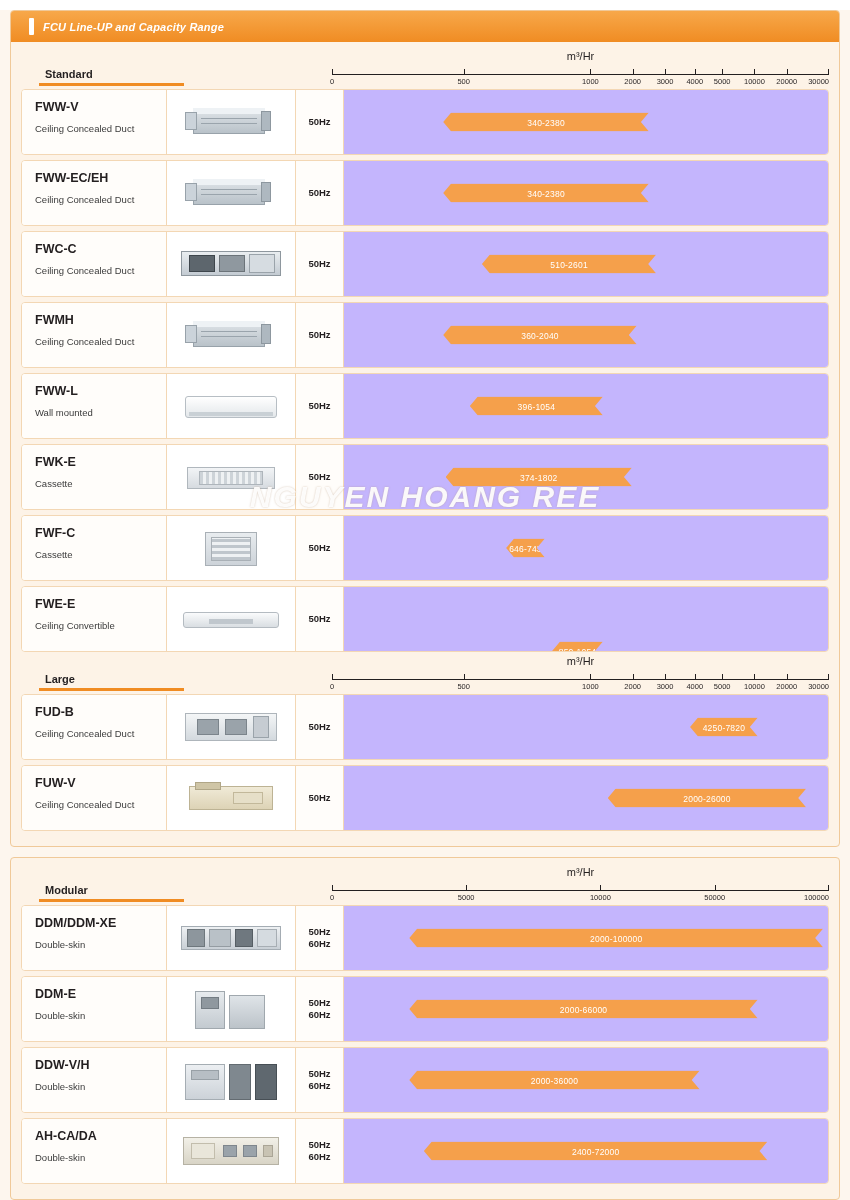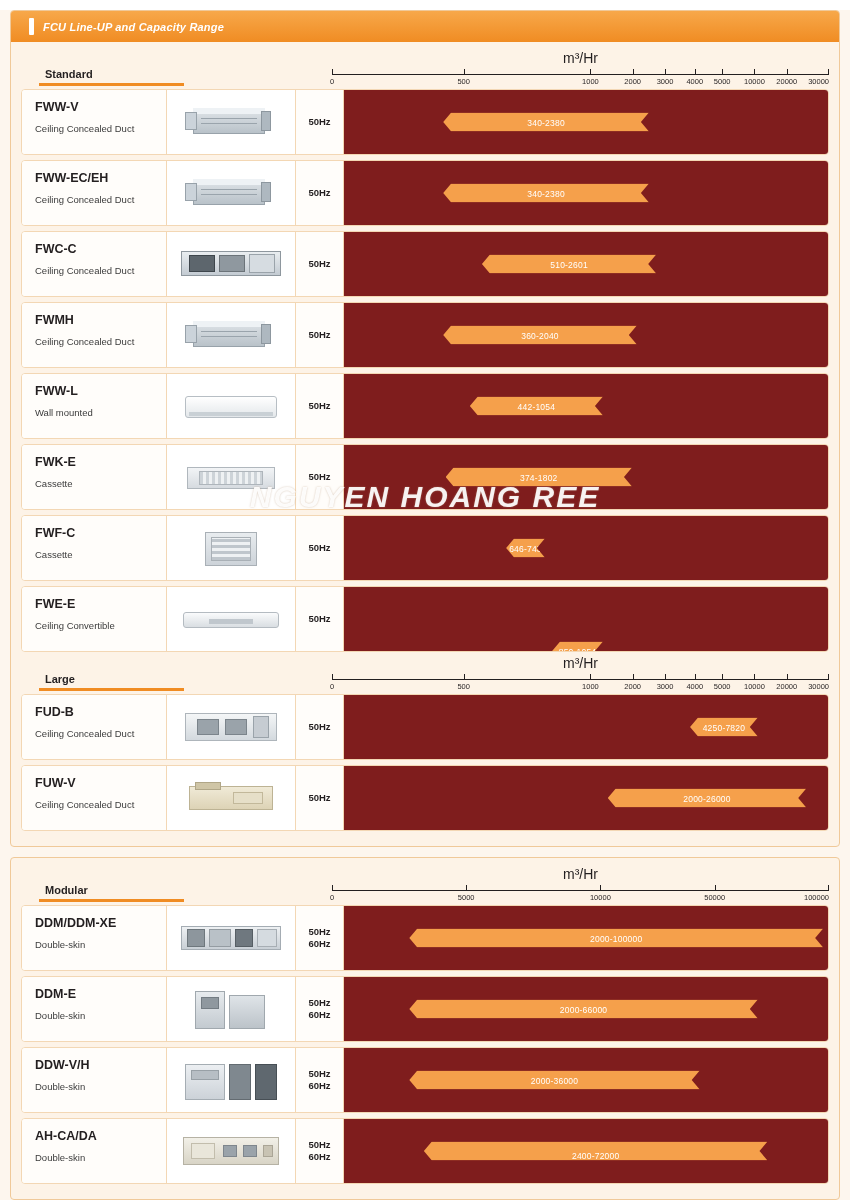--- a/index.html
+++ b/index.html
@@ -50,21 +50,21 @@
     font-size:11px;font-weight:bold;color:#231f20;
     padding:0 0 3px 18px;
   }
   .group-underline{
     height:3px;background:#f08c23;width:145px;margin-left:12px;
   }
   
   .axis-wrap{flex:1;position:relative;height:34px;}
   .axis-unit{
     position:absolute;top:-2px;left:50%;transform:translateX(-50%);
-    font-size:14px;color:#231f20;
+    font-size:11px;color:#231f20;
   }
   .axis-line{
     position:absolute;left:0;right:0;bottom:11px;height:1px;background:#231f20;
   }
   .tick{
     position:absolute;bottom:11px;width:1px;height:6px;background:#231f20;
   }
   .tick-lab{
     position:absolute;bottom:0px;font-size:7.5px;color:#231f20;transform:translateX(-50%);
     white-space:nowrap;
@@ -91,21 +91,21 @@
   .cell-img{
     width:128px;flex:0 0 128px;border-right:1px solid #f3d7b4;
     display:flex;align-items:center;justify-content:center;background:#ffffff;
   }
   .cell-hz{
     width:47px;flex:0 0 47px;border-right:1px solid #f3d7b4;
     display:flex;flex-direction:column;align-items:center;justify-content:center;
     font-size:9.5px;font-weight:bold;color:#231f20;background:#fffdfa;
   }
   .cell-hz span{line-height:1.25;}
-  .cell-bar{flex:1;position:relative;background:#7f1d1d;}
+  .cell-bar{flex:1;position:relative;background:#c4b5fd;}
   .barshape{
     position:absolute;top:50%;transform:translateY(-50%);
     height:19px;background:#f5a04b;
     display:flex;align-items:center;justify-content:center;
     color:#fff;font-size:8.5px;
     clip-path:polygon(8px 0,100% 0,calc(100% - 8px) 50%,100% 100%,8px 100%,0 50%);
   }
   .barshape span{position:relative;top:0px;letter-spacing:.2px;}
 
   
@@ -266,21 +266,21 @@
               <div class="dev">
                 <div style="left: 6px; top: 14px; width: 92px; height: 22px; background: linear-gradient(rgb(255, 255, 255), rgb(227, 231, 234)); border: 1px solid rgb(183, 190, 196); border-radius: 3px;"></div>
                 <div style="left: 10px; top: 30px; width: 84px; height: 4px; background: rgb(201, 208, 213);"></div>
               </div>
             </div>
             <div class="cell-hz">
               <span>50Hz</span>
             </div>
             <div class="cell-bar">
               <div class="barshape" style="left: 26%; width: 27.5%;">
-                <span>442-1054</span>
+                <span>396-1054</span>
               </div>
             </div>
           </div>
           <div class="prow">
             <div class="cell-name">
               <div class="model">FWK-E</div>
               <div class="type">Cassette</div>
             </div>
             <div class="cell-img">
               <div class="dev">
@@ -509,21 +509,21 @@
                 <div style="left: 44px; top: 18px; width: 14px; height: 12px; background: rgb(154, 163, 170); border: 1px solid rgb(126, 134, 141);"></div>
                 <div style="left: 64px; top: 18px; width: 14px; height: 12px; background: rgb(154, 163, 170); border: 1px solid rgb(126, 134, 141);"></div>
                 <div style="left: 84px; top: 18px; width: 10px; height: 12px; background: rgb(200, 195, 179); border: 1px solid rgb(170, 165, 150);"></div>
               </div>
             </div>
             <div class="cell-hz">
               <span>50Hz</span>
               <span>60Hz</span>
             </div>
             <div class="cell-bar">
-              <div class="barshape" style="left: 16.5%; width: 71%; align-items: flex-end;">
+              <div class="barshape" style="left: 16.5%; width: 71%;">
                 <span>2400-72000</span>
               </div>
             </div>
           </div>
         </div>
       </div>
     </div>
 </div>
 
 </body></html>

